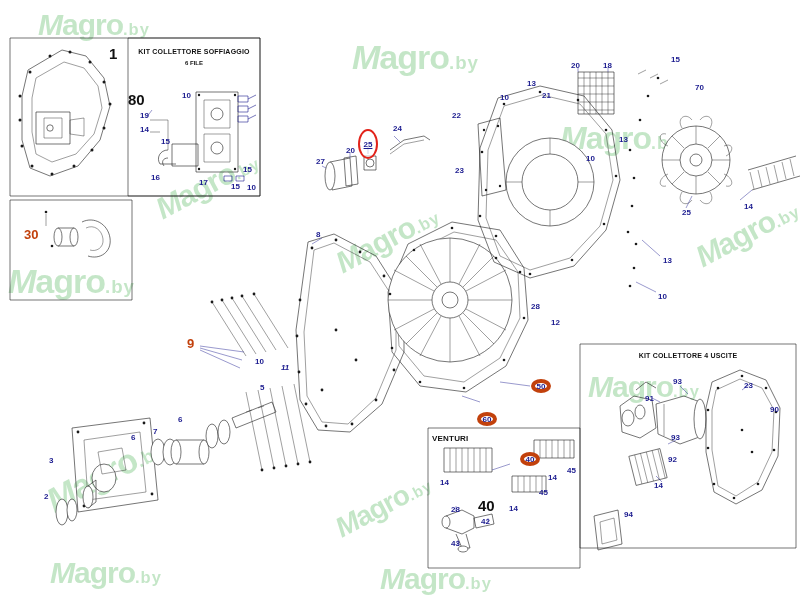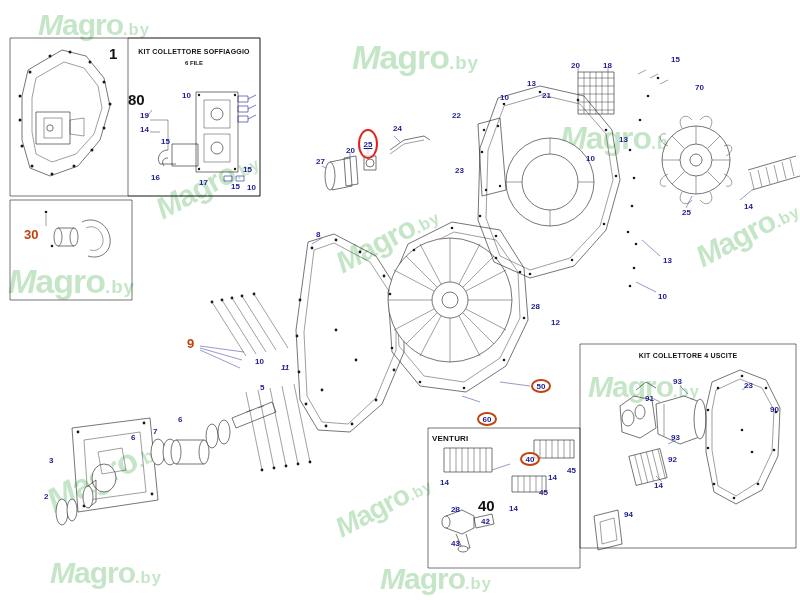--- a/index.html
+++ b/index.html
@@ -60,21 +60,21 @@
   .num.big {
     font-size: 15px;
     color: #111;
   }
   .num.bigblue {
     font-size: 13px;
     color: #c2410c;
   }
   .oval {
     position: absolute;
-    border: 2px solid #c2410c;
+    border: 4px solid #c2410c;
     border-radius: 50%;
     box-sizing: border-box;
     color: #1b1b8f;
     font-size: 8px;
     font-weight: bold;
     display: flex;
     align-items: center;
     justify-content: center;
     background: rgba(255,255,255,0.55);
   }

